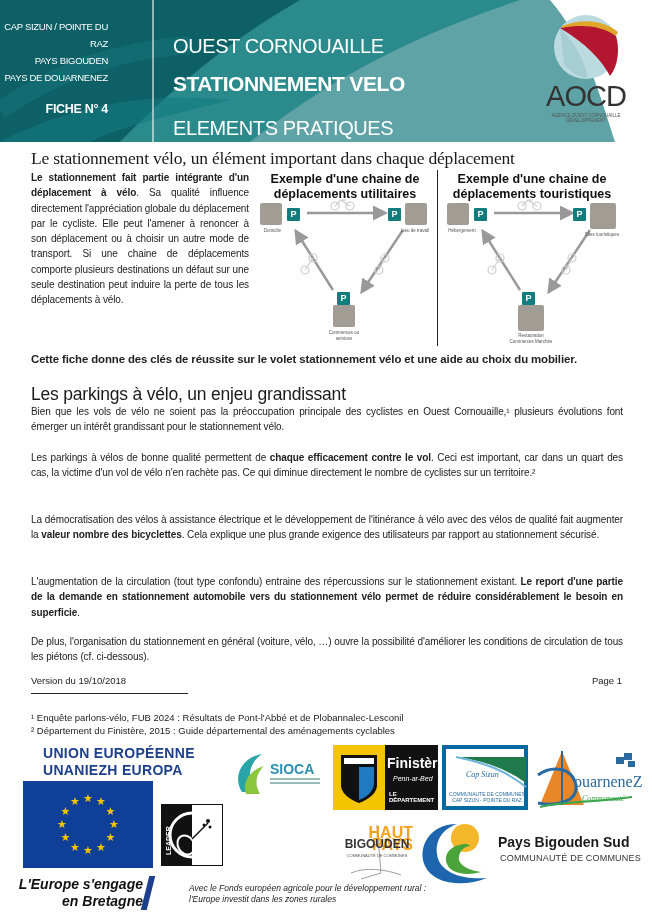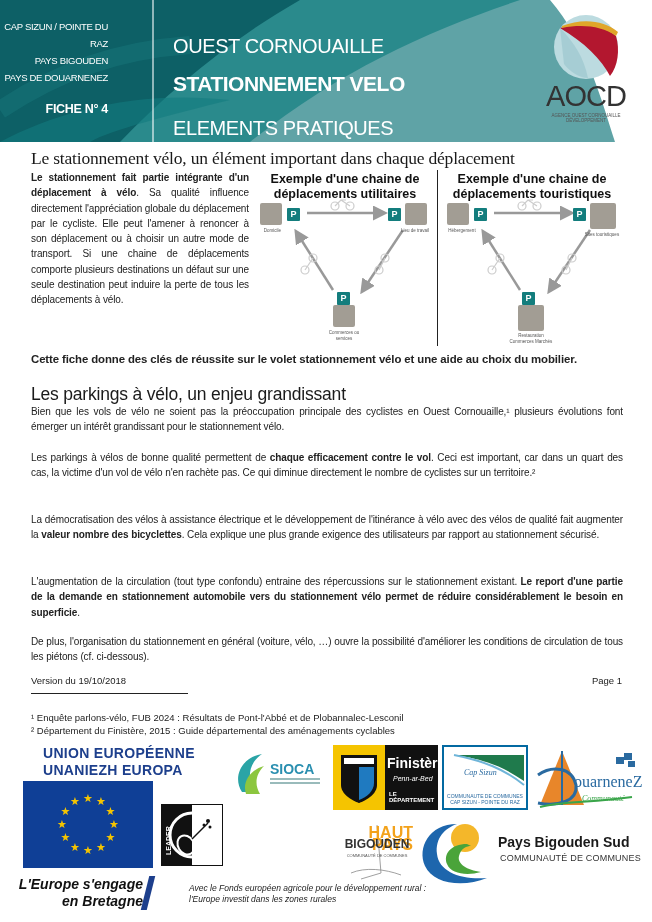--- a/index.html
+++ b/index.html
@@ -51,21 +51,21 @@
   .eu-slash { position: absolute; left: 145px; top: 876px; width: 6px; height: 34px; background: #1d3f8c; transform: skewX(-14deg); }
   .leader { position: absolute; left: 161px; top: 804px; width: 62px; height: 62px; background: #111; border: 1px solid #111; }
   .feader { position: absolute; left: 157px; top: 883px; font-size: 8.5px; font-style: italic; color: #222; line-height: 11px; margin-left: 32px; }
 
   .sioca { position: absolute; left: 232px; top: 752px; width: 95px; height: 44px; }
   .finistere { position: absolute; left: 333px; top: 745px; width: 105px; height: 65px; background: #111; }
   .finistere .shield { position: absolute; left: 0; top: 0; width: 52px; height: 65px; background: #f5c400; }
   .finistere .ftxt { position: absolute; left: 54px; top: 10px; color: #fff; font-weight: bold; font-size: 14px; }
   .finistere .fsub { position: absolute; left: 60px; top: 30px; color: #fff; font-size: 7px; font-style: italic; }
   .finistere .fdep { position: absolute; left: 56px; top: 46px; color: #fff; font-size: 6px; font-weight: bold; }
-  .capsizun { position: absolute; left: 442px; top: 745px; width: 86px; height: 65px; border: 2px solid #0369a1; background: #fff; }
+  .capsizun { position: absolute; left: 442px; top: 745px; width: 86px; height: 65px; border: 4px solid #0369a1; background: #fff; }
   .capsizun .cs-txt { position: absolute; left: 2px; bottom: 3px; width: 78px; text-align: center; font-size: 5px; color: #2a6aa0; line-height: 6px; }
   .douarnenez { position: absolute; left: 532px; top: 745px; width: 112px; height: 68px; }
   .hautpays { position: absolute; left: 341px; top: 823px; width: 72px; height: 60px; }
   .hp-t1 { position: absolute; left: 0; top: 4px; width: 72px; text-align: right; font-size: 16px; font-weight: bold; color: #f3a21b; line-height: 12px; }
   .hp-t2 { position: absolute; left: 0; top: 15px; width: 72px; text-align: center; font-size: 12px; font-weight: bold; color: #333; line-height: 12px; }
   .hp-t3 { position: absolute; left: 0; top: 30px; width: 72px; text-align: center; font-size: 4px; color: #555; }
   .pbs-logo { position: absolute; left: 417px; top: 818px; width: 75px; height: 70px; }
   .pbs-t1 { position: absolute; left: 498px; top: 834px; font-size: 14px; font-weight: bold; color: #1a1a1a; }
   .pbs-t2 { position: absolute; left: 500px; top: 853px; font-size: 9px; color: #333; letter-spacing: 0.2px; }
 </style>

